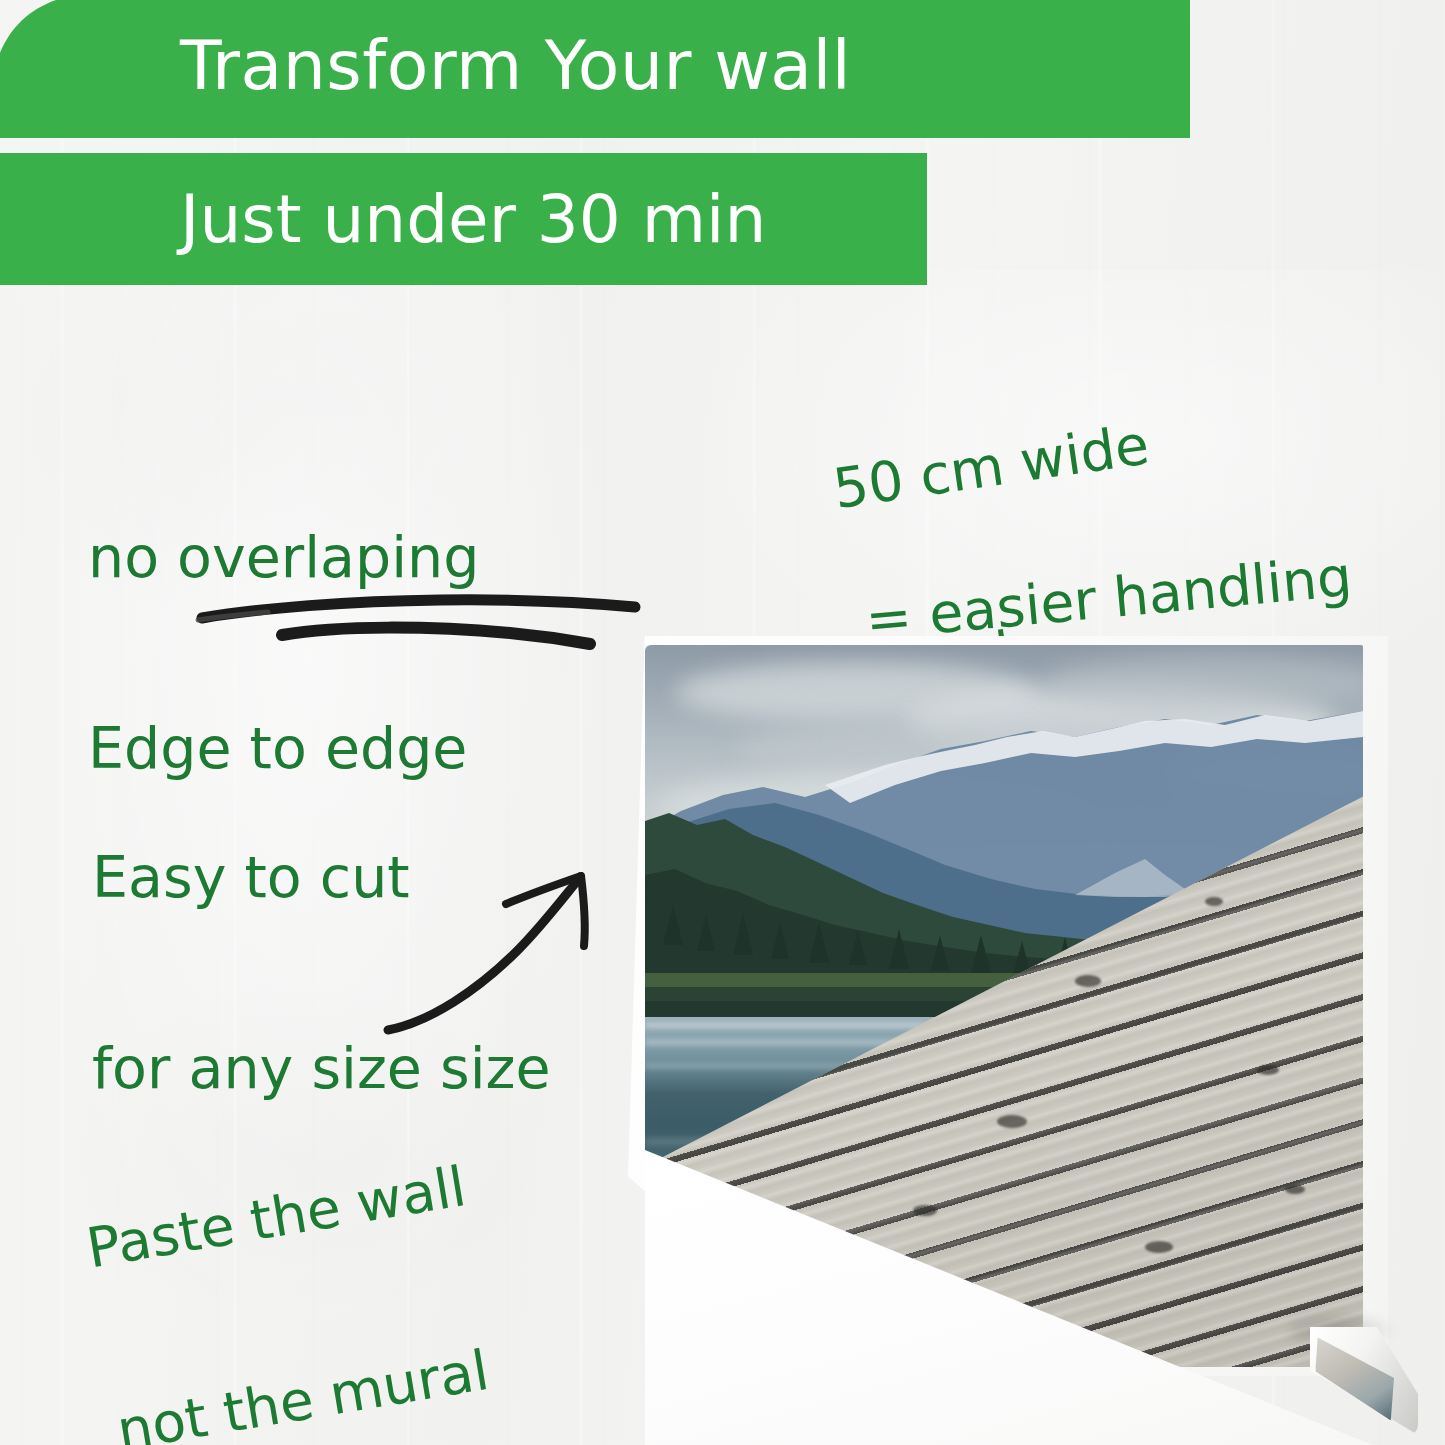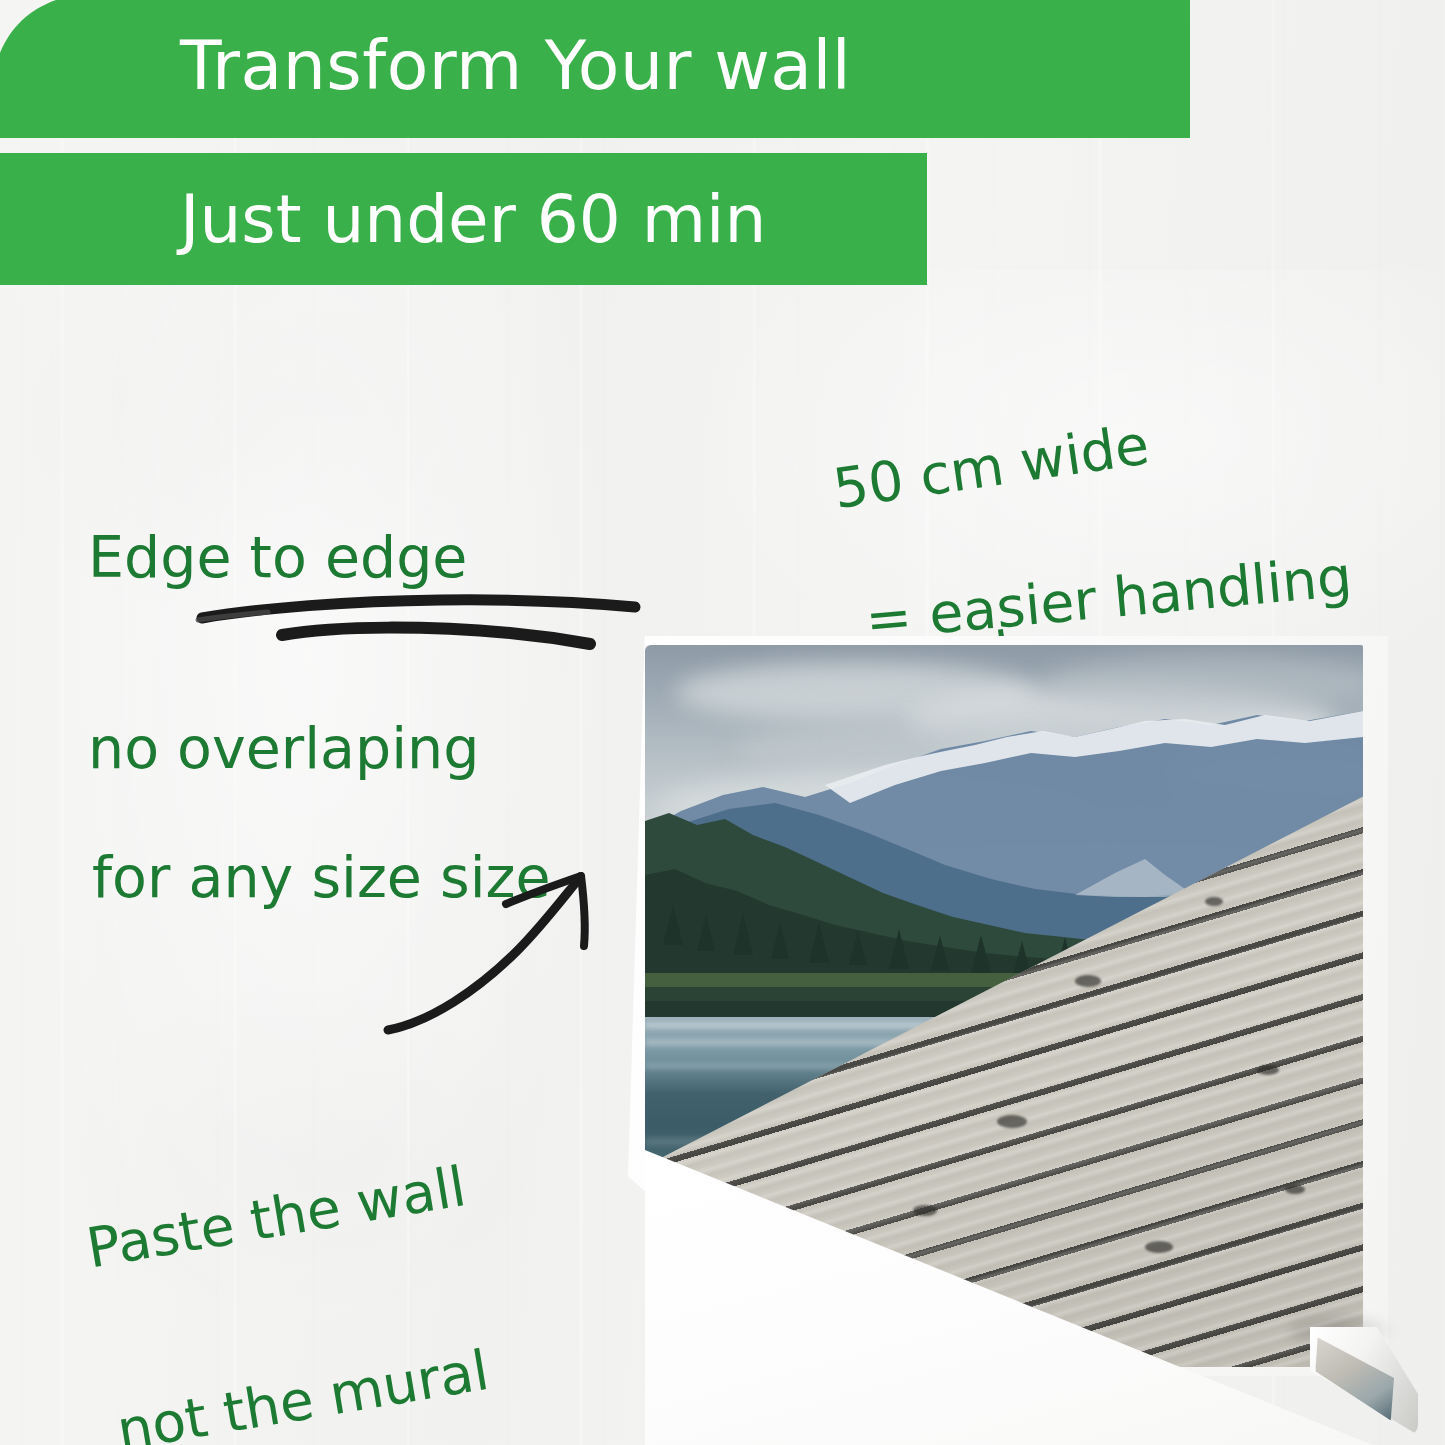--- a/index.html
+++ b/index.html
@@ -281,38 +281,39 @@
     <svg class="banner-bg" width="1200" height="146" viewBox="0 0 1200 146" preserveAspectRatio="none">
       <path d="M0,146 L0,118 C0,40 42,0 118,0 L1200,0 L1200,146 Z" fill="#39b04a"></path>
     </svg>
     <span style="position:relative">Transform Your wall</span>
   </div>
 
   <div class="banner" id="banner-sub">
     <svg class="banner-bg" width="937" height="132" viewBox="0 0 937 132" preserveAspectRatio="none">
       <rect x="0" y="0" width="937" height="132" fill="#39b04a"></rect>
     </svg>
-    <span style="position:relative">Just under 60 min</span>
+    <span style="position:relative">Just under 30 min</span>
   </div>
 
   <div class="callout" id="callout-edge">
+    <div>no overlaping</div>
     <div>Edge to edge</div>
-    <div>no overlaping</div>
   </div>
 
   <div class="callout" id="callout-panels">
     <div>50 cm wide</div>
     <div>panels</div>
   </div>
 
   <div class="callout" id="callout-handling">
     <div>= easier handling</div>
   </div>
 
   <div class="callout" id="callout-cut">
+    <div>Easy to cut</div>
     <div>for any size size</div>
   </div>
 
   <div class="callout" id="callout-paste">
     <div>Paste the wall</div>
     <div>not the mural</div>
   </div>
 
   <svg class="scribble" id="underline-scribble" width="460" height="95" viewBox="0 0 460 95">
     <path d="M12,40 C70,30 160,23 250,22 C320,21 390,24 445,29" stroke="#1b1b1b" stroke-width="11" fill="none" stroke-linecap="round"></path>

